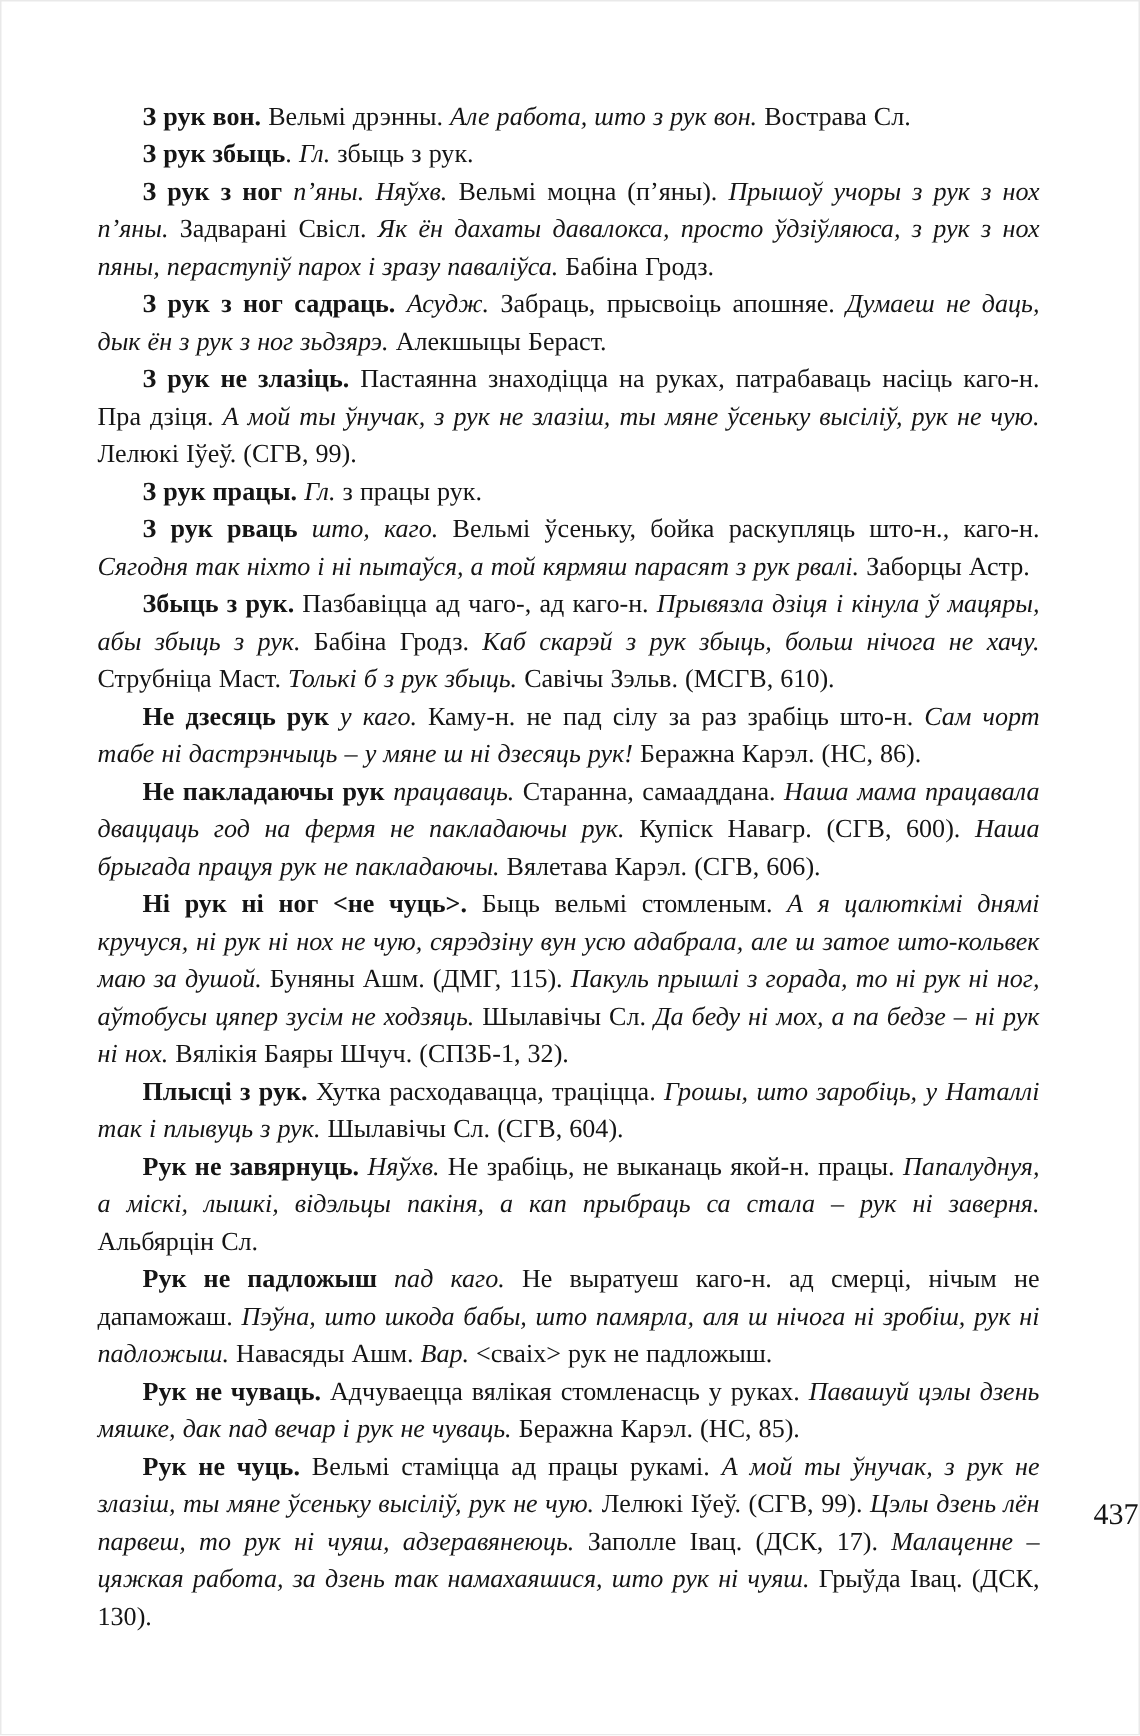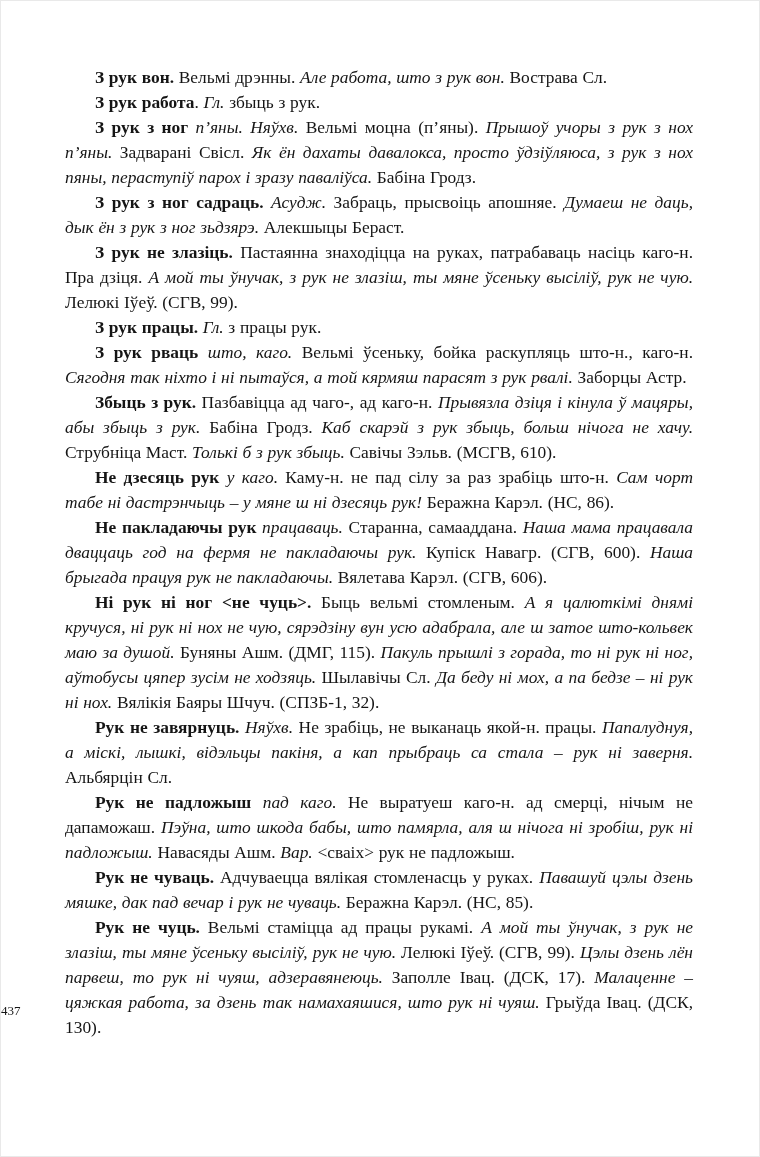--- a/index.html
+++ b/index.html
@@ -39,40 +39,41 @@
   }
   .seg-n { font-style: normal; font-weight: normal; }
   .seg-b { font-weight: bold; }
   .seg-i { font-style: italic; margin-top: 32px; }
   .seg-bi { font-weight: normal; font-style: italic; }
   .page-number {
     position: absolute;
     top: 997px;
     left: 0;
     width: 758px;
-    text-align: left;
-    font-size: 13px;
+    text-align: right;
+    font-size: 20px;
     line-height: 25px;
   }
 </style>
 </head>
 <body>
 
 <div class="page">
   <main class="text-block" id="entries">
       <p class="entry"><span class="seg-b">З рук вон.</span><span class="seg-n"> Вельмі дрэнны. </span><span class="seg-i">Але работа, што з рук вон.</span><span class="seg-n"> Вострава Сл.</span></p>
-      <p class="entry"><span class="seg-b">З рук работа</span><span class="seg-n">. </span><span class="seg-i">Гл.</span><span class="seg-n"> збыць з рук.</span></p>
+      <p class="entry"><span class="seg-b">З рук збыць</span><span class="seg-n">. </span><span class="seg-i">Гл.</span><span class="seg-n"> збыць з рук.</span></p>
       <p class="entry"><span class="seg-b">З рук з ног</span><span class="seg-i"> п’яны. Няўхв.</span><span class="seg-n"> Вельмі моцна (п’яны). </span><span class="seg-i">Прышоў учоры з рук з нох п’яны.</span><span class="seg-n"> Задварані Свісл. </span><span class="seg-i">Як ён дахаты давалокса, просто ўдзіўляюса, з рук з нох пяны, пераступіў парох і зразу паваліўса.</span><span class="seg-n"> Бабіна Гродз.</span></p>
       <p class="entry"><span class="seg-b">З рук з ног садраць.</span><span class="seg-i"> Асудж.</span><span class="seg-n"> Забраць, прысвоіць апошняе. </span><span class="seg-i">Думаеш не даць, дык ён з рук з ног зьдзярэ.</span><span class="seg-n"> Алекшыцы Бераст.</span></p>
       <p class="entry"><span class="seg-b">З рук не злазіць.</span><span class="seg-n"> Пастаянна знаходіцца на руках, патрабаваць насіць каго-н. Пра дзіця. </span><span class="seg-i">А мой ты ўнучак, з рук не злазіш, ты мяне ўсеньку высіліў, рук не чую.</span><span class="seg-n"> Лелюкі Іўеў. (СГВ, 99).</span></p>
       <p class="entry"><span class="seg-b">З рук працы.</span><span class="seg-i"> Гл.</span><span class="seg-n"> з працы рук.</span></p>
       <p class="entry"><span class="seg-b">З рук рваць</span><span class="seg-i"> што, каго.</span><span class="seg-n"> Вельмі ўсеньку, бойка раскупляць што-н., каго-н. </span><span class="seg-i">Сягодня так ніхто і ні пытаўся, а той кярмяш парасят з рук рвалі.</span><span class="seg-n"> Заборцы Астр.</span></p>
       <p class="entry"><span class="seg-b">Збыць з рук.</span><span class="seg-n"> Пазбавіцца ад чаго-, ад каго-н. </span><span class="seg-i">Прывязла дзіця і кінула ў мацяры, абы збыць з рук.</span><span class="seg-n"> Бабіна Гродз. </span><span class="seg-i">Каб скарэй з рук збыць, больш нічога не хачу.</span><span class="seg-n"> Струбніца Маст. </span><span class="seg-i">Толькі б з рук збыць.</span><span class="seg-n"> Савічы Зэльв. (МСГВ, 610).</span></p>
       <p class="entry"><span class="seg-b">Не дзесяць рук</span><span class="seg-i"> у каго.</span><span class="seg-n"> Каму-н. не пад сілу за раз зрабіць што-н. </span><span class="seg-i">Сам чорт табе ні дастрэнчыць – у мяне ш ні дзесяць рук!</span><span class="seg-n"> Беражна Карэл. (НС, 86).</span></p>
       <p class="entry"><span class="seg-b">Не пакладаючы рук</span><span class="seg-i"> працаваць.</span><span class="seg-n"> Старанна, самааддана. </span><span class="seg-i">Наша мама працавала дваццаць год на фермя не пакладаючы рук.</span><span class="seg-n"> Купіск Навагр. (СГВ, 600). </span><span class="seg-i">Наша брыгада працуя рук не пакладаючы.</span><span class="seg-n"> Вялетава Карэл. (СГВ, 606).</span></p>
       <p class="entry"><span class="seg-b">Ні рук ні ног &lt;не чуць&gt;.</span><span class="seg-n"> Быць вельмі стомленым. </span><span class="seg-i">А я цалюткімі днямі кручуся, ні рук ні нох не чую, сярэдзіну вун усю адабрала, але ш затое што-кольвек маю за душой.</span><span class="seg-n"> Буняны Ашм. (ДМГ, 115). </span><span class="seg-i">Пакуль прышлі з горада, то ні рук ні ног, аўтобусы цяпер зусім не ходзяць.</span><span class="seg-n"> Шылавічы Сл. </span><span class="seg-i">Да беду ні мох, а па бедзе – ні рук ні нох.</span><span class="seg-n"> Вялікія Баяры Шчуч. (СПЗБ-1, 32).</span></p>
+      <p class="entry"><span class="seg-b">Плысці з рук.</span><span class="seg-n"> Хутка расходавацца, траціцца. </span><span class="seg-i">Грошы, што заробіць, у Наталлі так і плывуць з рук.</span><span class="seg-n"> Шылавічы Сл. (СГВ, 604).</span></p>
       <p class="entry"><span class="seg-b">Рук не завярнуць.</span><span class="seg-i"> Няўхв.</span><span class="seg-n"> Не зрабіць, не выканаць якой-н. працы. </span><span class="seg-i">Папалуднуя, а міскі, лышкі, відэльцы пакіня, а кап прыбраць са стала – рук ні заверня.</span><span class="seg-n"> Альбярцін Сл.</span></p>
       <p class="entry"><span class="seg-b">Рук не падложыш</span><span class="seg-i"> пад каго.</span><span class="seg-n"> Не выратуеш каго-н. ад смерці, нічым не дапаможаш. </span><span class="seg-i">Пэўна, што шкода бабы, што памярла, аля ш нічога ні зробіш, рук ні падложыш.</span><span class="seg-n"> Навасяды Ашм. </span><span class="seg-bi">Вар.</span><span class="seg-n"> &lt;сваіх&gt; рук не падложыш.</span></p>
       <p class="entry"><span class="seg-b">Рук не чуваць.</span><span class="seg-n"> Адчуваецца вялікая стомленасць у руках. </span><span class="seg-i">Павашуй цэлы дзень мяшке, дак пад вечар і рук не чуваць.</span><span class="seg-n"> Беражна Карэл. (НС, 85).</span></p>
       <p class="entry"><span class="seg-b">Рук не чуць.</span><span class="seg-n"> Вельмі стаміцца ад працы рукамі. </span><span class="seg-i">А мой ты ўнучак, з рук не злазіш, ты мяне ўсеньку высіліў, рук не чую.</span><span class="seg-n"> Лелюкі Іўеў. (СГВ, 99). </span><span class="seg-i">Цэлы дзень лён парвеш, то рук ні чуяш, адзеравянеюць.</span><span class="seg-n"> Заполле Івац. (ДСК, 17). </span><span class="seg-i">Малаценне – цяжкая работа, за дзень так намахаяшися, што рук ні чуяш.</span><span class="seg-n"> Грыўда Івац. (ДСК, 130).</span></p>
     </main>
   <div class="page-number">437</div>
 </div>
 
 </body></html>

